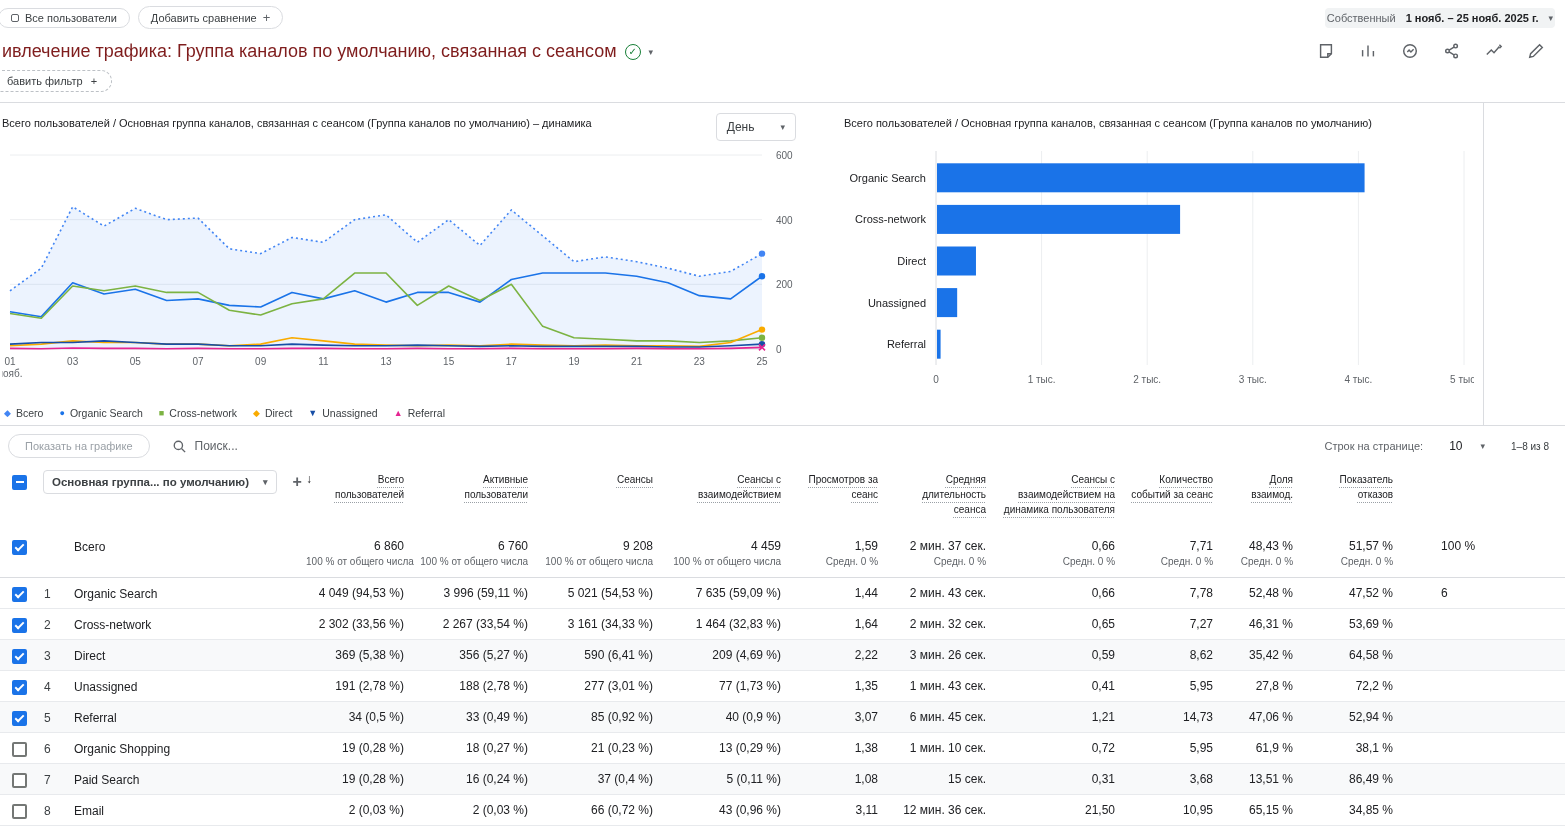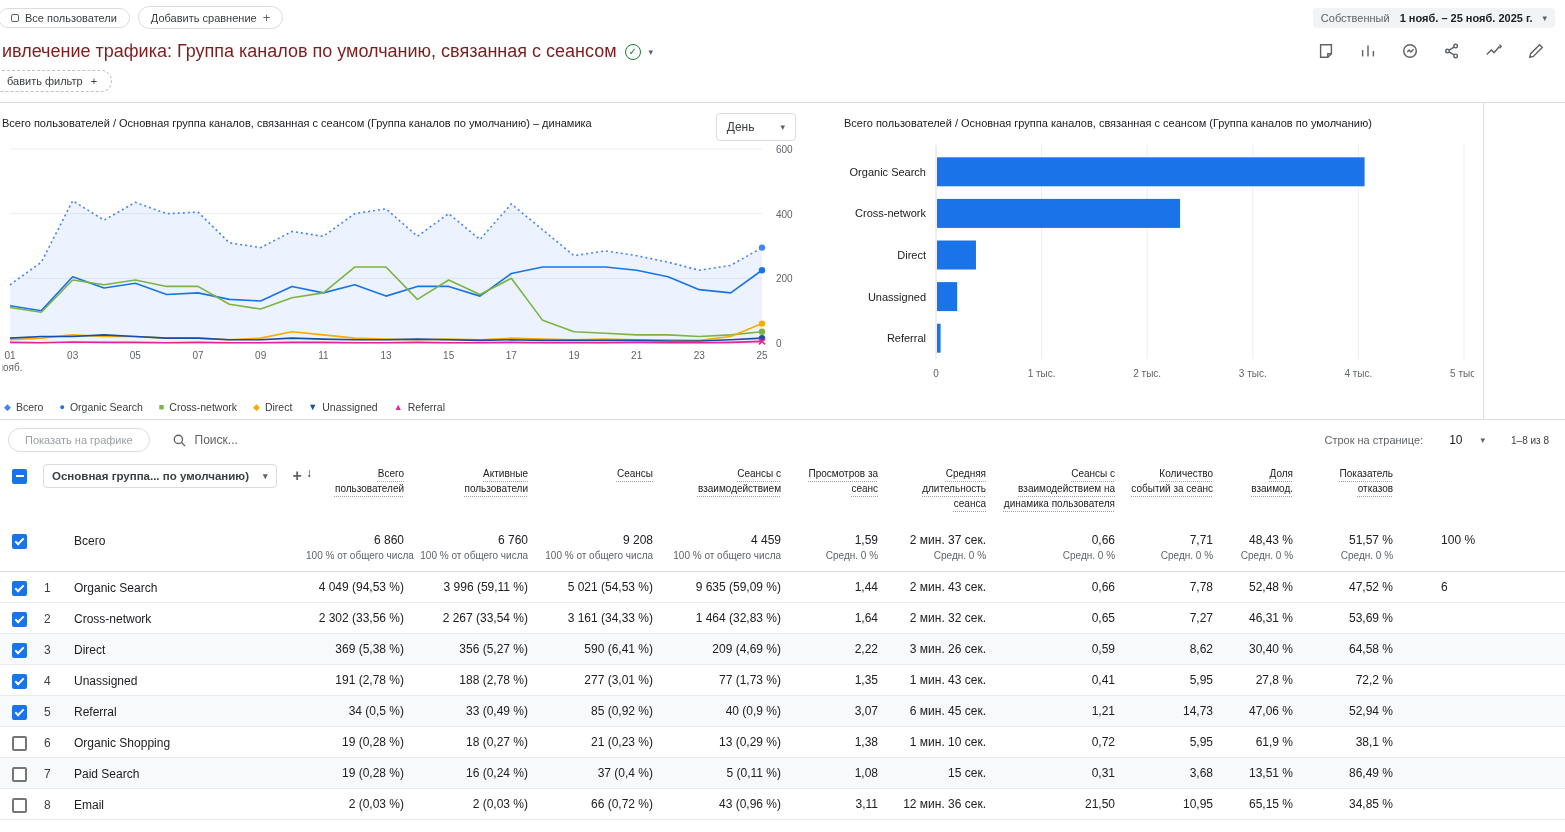--- a/index.html
+++ b/index.html
@@ -6,21 +6,21 @@
   html,body { width:1565px; height:832px; overflow:hidden; background:#fff;
     font-family:"Liberation Sans", sans-serif; color:#202124; }
 
   
   .topbar { display:flex; justify-content:space-between; align-items:center; padding:6px 10px 4px 2px; }
   .chips { display:flex; gap:8px; align-items:center; }
   .chip { display:inline-flex; align-items:center; gap:6px; border:1px solid #dadce0; border-radius:14px;
     padding:3px 12px; font-size:11px; color:#3c4043; background:#fff; cursor:pointer; white-space:nowrap; }
   .chip .plus { font-size:13px; color:#5f6368; }
   .chip-dot { width:8px; height:8px; border:1.5px solid #5f6368; border-radius:2px; display:inline-block; }
-  .datebox { background:#f1f3f4; border-radius:4px; padding:4px 8px; display:flex; align-items:center; gap:10px;
+  .datebox { background:#f1f3f4; border-radius:4px; padding:4px 2px; display:flex; align-items:center; gap:10px;
     font-size:11px; cursor:pointer; }
   .datebox .own { color:#5f6368; }
   .datebox .range { color:#202124; font-weight:700; }
   .caret { color:#5f6368; font-size:9px; }
 
   
   .title-row { display:flex; justify-content:space-between; align-items:center; padding:8px 18px 4px 2px; }
   .title-left { display:flex; align-items:center; gap:8px; }
   .page-title { font-size:18px; color:#7f1d1d; font-weight:400; white-space:nowrap; }
   .check-badge { width:16px; height:16px; border:1.5px solid #188038; border-radius:50%; color:#188038;
@@ -33,21 +33,21 @@
   .filter-row { padding:4px 0 10px 0; }
   .filter-chip { margin-left:-14px; border:1px dashed #bdc1c6; border-radius:14px; padding:4px 14px 4px 20px;
     font-size:11px; color:#3c4043; display:inline-flex; gap:8px; align-items:center; cursor:pointer; background:#fff; }
 
   
   .card { border-top:1px solid #dadce0; }
   .charts-area { display:flex; width:1484px; border-right:1px solid #dadce0; background:#fff; padding:14px 0 6px 2px; }
   .panel { position:relative; }
   .panel-line { width:808px; }
   .panel-bar { width:672px; padding-left:34px; }
-  .panel-title { font-size:11px; color:#202124; white-space:nowrap; margin-bottom:8px; }
+  .panel-title { font-size:11px; color:#202124; white-space:nowrap; margin-bottom:14px; }
   .interval-dd { position:absolute; right:14px; top:-4px; border:1px solid #dadce0; border-radius:4px;
     padding:6px 10px; font-size:12px; color:#3c4043; display:flex; gap:26px; align-items:center; cursor:pointer; background:#fff; }
   .legend { display:flex; gap:16px; font-size:10.5px; color:#3c4043; padding:8px 0 0 2px; flex-wrap:nowrap; }
   .legend-item { display:inline-flex; gap:5px; align-items:center; }
   .legend-marker { font-size:9px; }
 
   
   .table-section { border-top:1px solid #dadce0; background:#fff; }
   .table-toolbar { display:flex; align-items:center; padding:8px 16px 6px 8px; gap:22px; }
   .plot-btn { border:1px solid #dadce0; border-radius:15px; padding:5px 16px; font-size:11px; color:#9aa0a6;
@@ -443,21 +443,21 @@
             <td class="val-cell">
               <div class="val">4 049 (94,53 %)</div>
             </td>
             <td class="val-cell">
               <div class="val">3 996 (59,11 %)</div>
             </td>
             <td class="val-cell">
               <div class="val">5 021 (54,53 %)</div>
             </td>
             <td class="val-cell">
-              <div class="val">9 635 (59,09 %)</div>
+              <div class="val">7 635 (59,09 %)</div>
             </td>
             <td class="val-cell">
               <div class="val">1,44</div>
             </td>
             <td class="val-cell">
               <div class="val">2 мин. 43 сек.</div>
             </td>
             <td class="val-cell">
               <div class="val">0,66</div>
             </td>
@@ -534,21 +534,21 @@
             <td class="val-cell">
               <div class="val">3 мин. 26 сек.</div>
             </td>
             <td class="val-cell">
               <div class="val">0,59</div>
             </td>
             <td class="val-cell">
               <div class="val">8,62</div>
             </td>
             <td class="val-cell">
-              <div class="val">30,40 %</div>
+              <div class="val">35,42 %</div>
             </td>
             <td class="val-cell">
               <div class="val">64,58 %</div>
             </td>
             <td class="val-cell cut">
               <div class="val"></div>
             </td>
           </tr>
           <tr class="data-row">
             <td class="cb-cell"><span class="cb on"></span></td>

